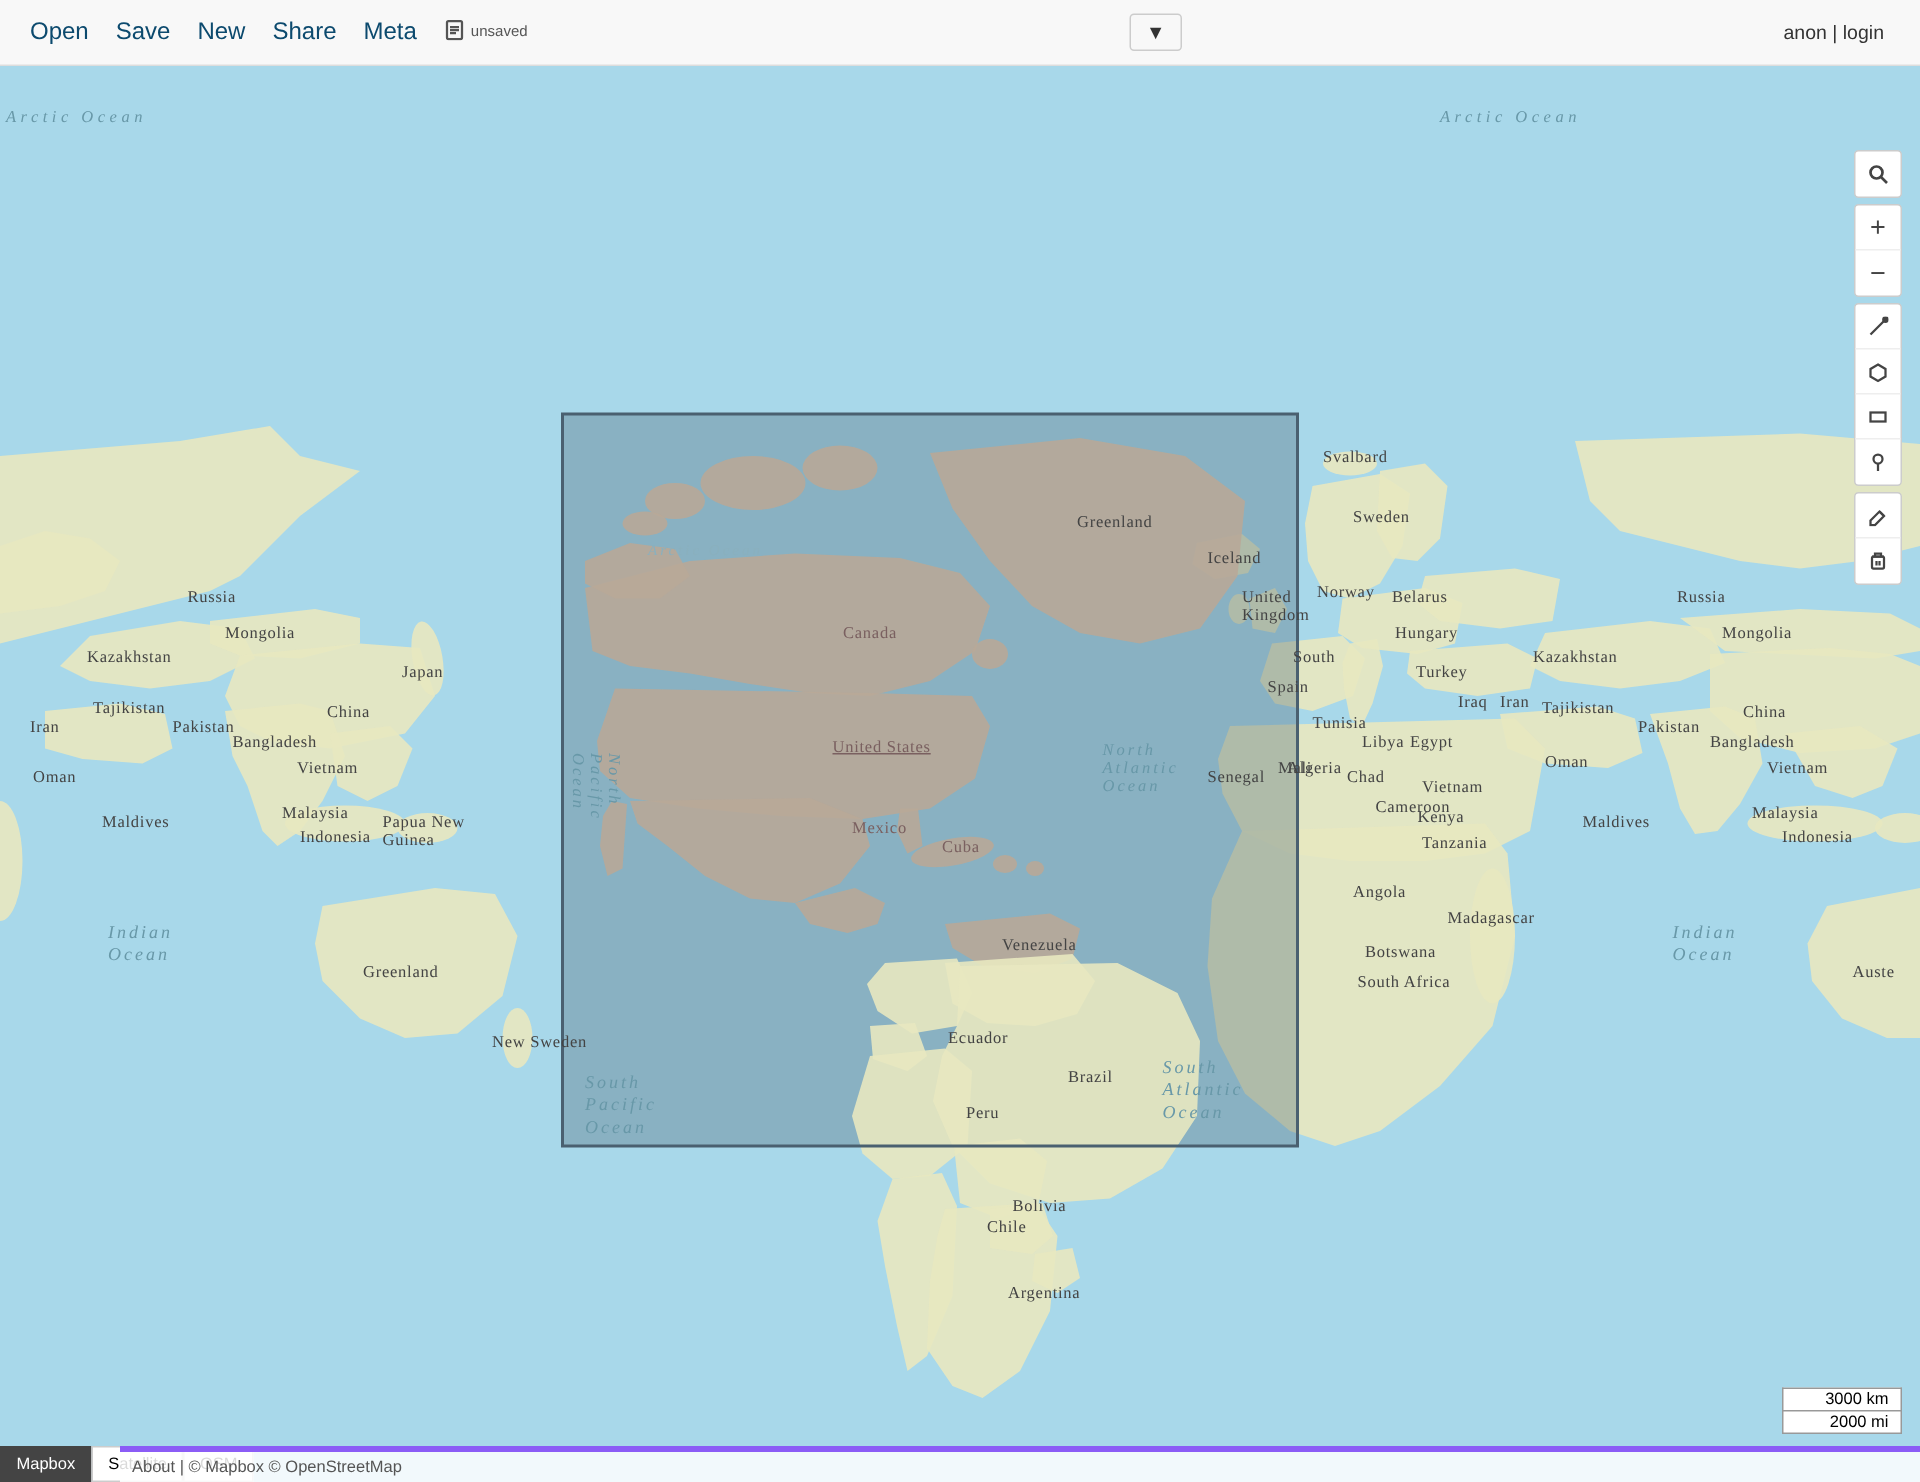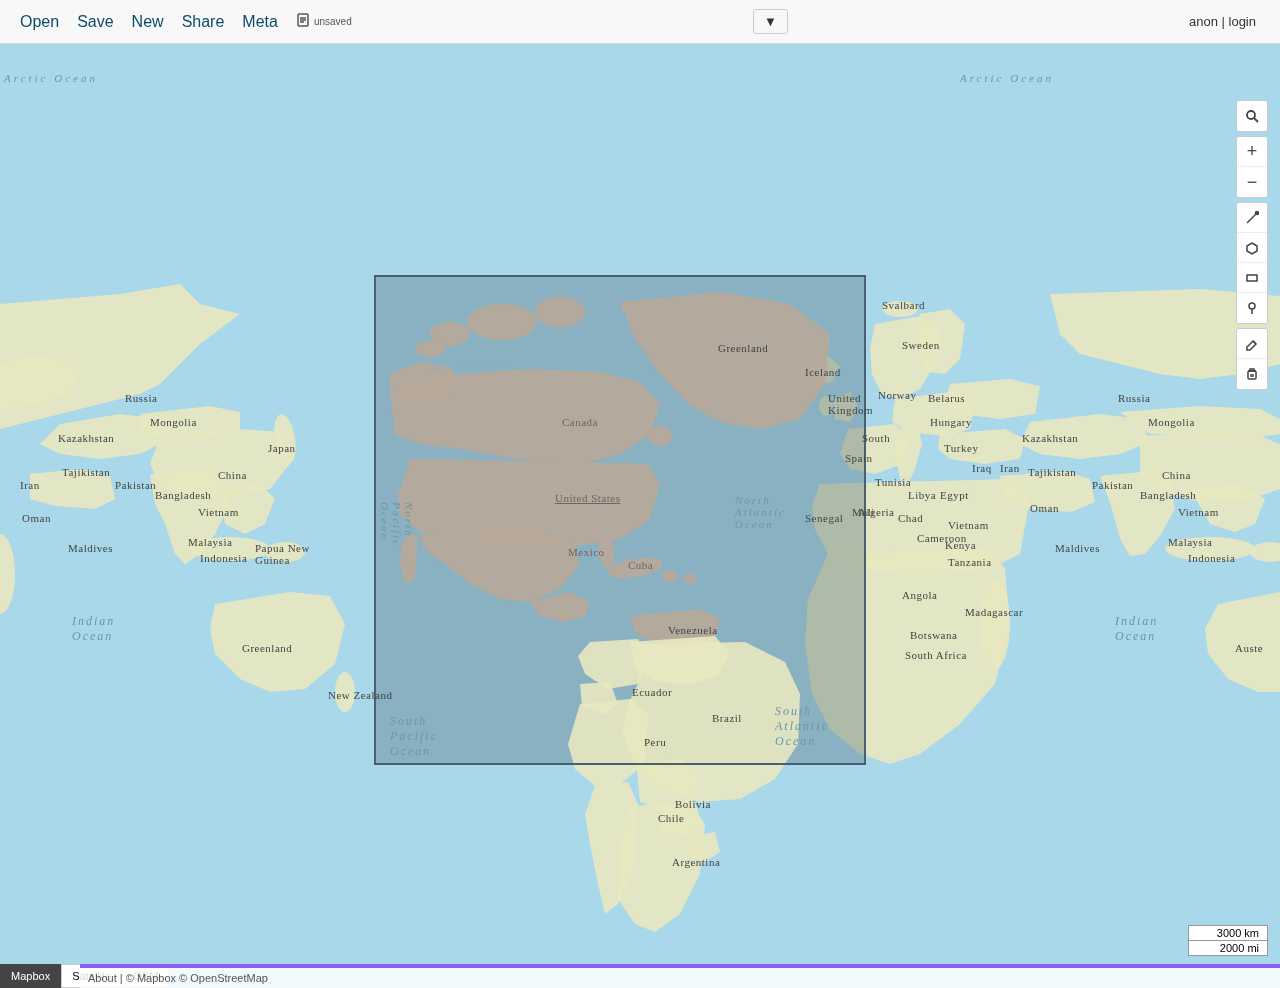--- a/index.html
+++ b/index.html
@@ -360,21 +360,21 @@
   <div class="map-label country" style="left:1178px; top:462px;">Vietnam</div>
   <div class="map-label country" style="left:68px; top:498px;">Maldives</div>
   <div class="map-label country" style="left:1055px; top:498px;">Maldives</div>
   <div class="map-label country" style="left:188px; top:492px;">Malaysia</div>
   <div class="map-label country" style="left:1168px; top:492px;">Malaysia</div>
   <div class="map-label country" style="left:200px; top:508px;">Indonesia</div>
   <div class="map-label country" style="left:1188px; top:508px;">Indonesia</div>
   <div class="map-label country" style="left:255px; top:498px;">Papua New<br>Guinea</div>
   <div class="map-label country" style="left:242px; top:598px;">Greenland</div>
   <div class="map-label country" style="left:1235px; top:598px;">Auste</div>
-  <div class="map-label country" style="left:328px; top:645px;">New Zealand</div>
+  <div class="map-label country" style="left:328px; top:645px;">New Sweden</div>
   <div class="map-label country" style="left:882px; top:255px;">Svalbard</div>
   <div class="map-label country" style="left:718px; top:298px;">Greenland</div>
   <div class="map-label country" style="left:805px; top:322px;">Iceland</div>
   <div class="map-label country" style="left:878px; top:305px;margin-top:40px;">Norway</div>
   <div class="map-label country" style="left:902px; top:295px;">Sweden</div>
   <div class="map-label country" style="left:828px; top:348px;">United<br>Kingdom</div>
   <div class="map-label country" style="left:862px; top:388px;">South</div>
   <div class="map-label country" style="left:845px; top:408px;">Spain</div>
   <div class="map-label country" style="left:930px; top:372px;">Hungary</div>
   <div class="map-label country" style="left:928px; top:348px;">Belarus</div>

